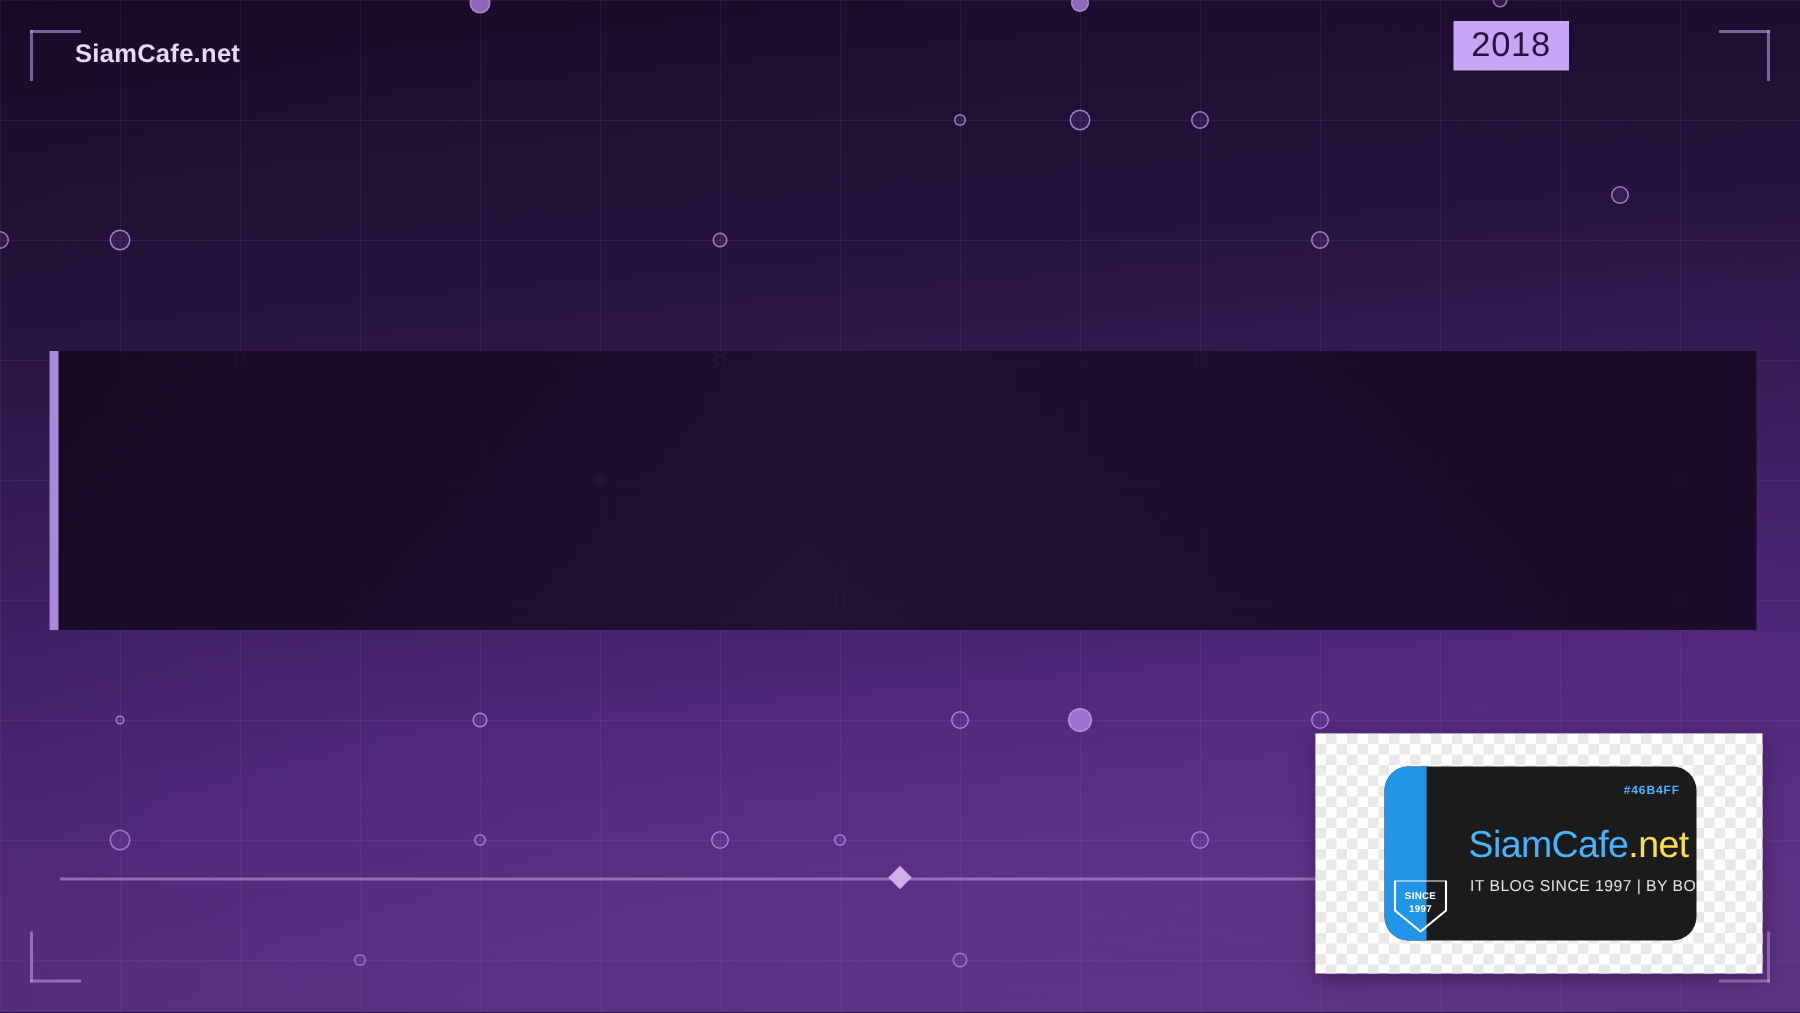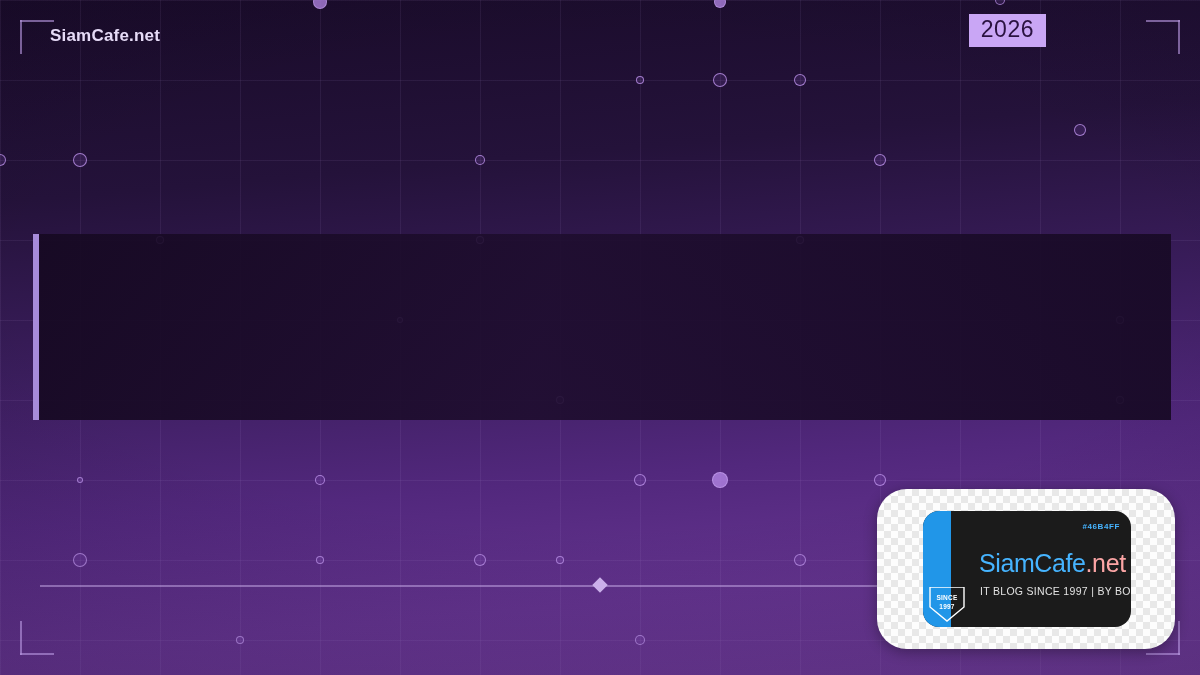--- a/index.html
+++ b/index.html
@@ -85,40 +85,39 @@
   
   .logo-card {
     position:absolute; left:877px; top:489px; width:298px; height:160px;
     background-color:#fdfdfd;
     background-image:
       linear-gradient(45deg,#e8e8e8 25%,transparent 25%,transparent 75%,#e8e8e8 75%),
       linear-gradient(45deg,#e8e8e8 25%,transparent 25%,transparent 75%,#e8e8e8 75%);
     background-size:14px 14px;
     background-position:0 0, 7px 7px;
     box-shadow:0 3px 14px rgba(0,0,0,0.33);
-    border-radius:30px;
   }
   .logo-inner {
     position:absolute; left:46px; top:22px; width:208px; height:116px;
     background:#1b1b1b; border-radius:16px; overflow:hidden;
   }
   .logo-strip {
     position:absolute; left:0; top:0; width:28px; height:100%;
     background:#2196e8;
   }
   .logo-hex {
     position:absolute; right:11px; top:11px;
     color:#46b4ff; font-size:8px; font-weight:700; letter-spacing:.6px;
   }
   .logo-title {
     position:absolute; left:56px; top:40px;
     font-size:25px; font-weight:400; letter-spacing:-.4px; line-height:1;
     color:#46b4ff; white-space:nowrap;
   }
-  .logo-title .net { color:#fca5a5;margin-top:48px; }
+  .logo-title .net { color:#fde047;margin-top:48px; }
   .logo-tag {
     position:absolute; left:57px; top:74px;
     color:#e2e2e2; font-size:10.5px; letter-spacing:.3px; white-space:nowrap;
   }
   .shield {
     position:absolute; left:4px; bottom:4px; width:40px; height:36px;
   }
   .shield-txt {
     position:absolute; left:0; top:7px; width:40px; text-align:center;
     color:#ffffff; font-size:6.5px; font-weight:700; line-height:8.5px; letter-spacing:.2px;
@@ -176,21 +175,21 @@
     <i class="h" style="left:0;bottom:0;width:34px;"></i>
     <i class="v" style="left:0;top:0;height:34px;"></i>
   </div>
   <div class="bracket" style="left:1146px;top:621px;width:34px;height:34px;">
     <i class="h" style="left:0;bottom:0;width:34px;"></i>
     <i class="v" style="right:0;top:0;height:34px;"></i>
   </div>
 
   <div class="brand-top">SiamCafe.net</div>
 
-  <div class="year-badge">2026</div>
+  <div class="year-badge">2018</div>
 
   <div class="title-band"></div>
   <div class="title-accent"></div>
 
   <div class="divider"></div>
   <div class="diamond"></div>
 
 
   <div class="logo-card">
     <div class="logo-inner">

